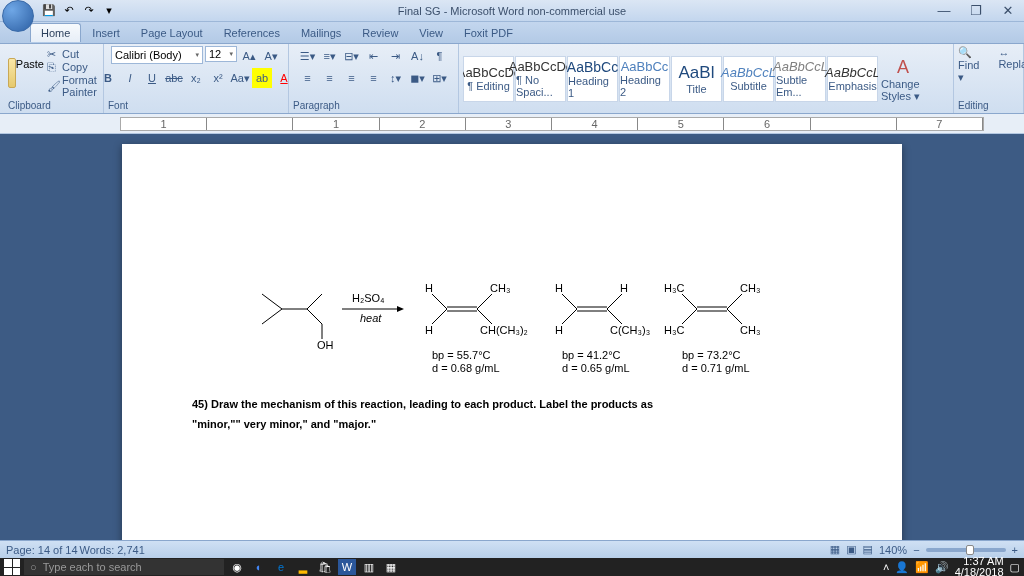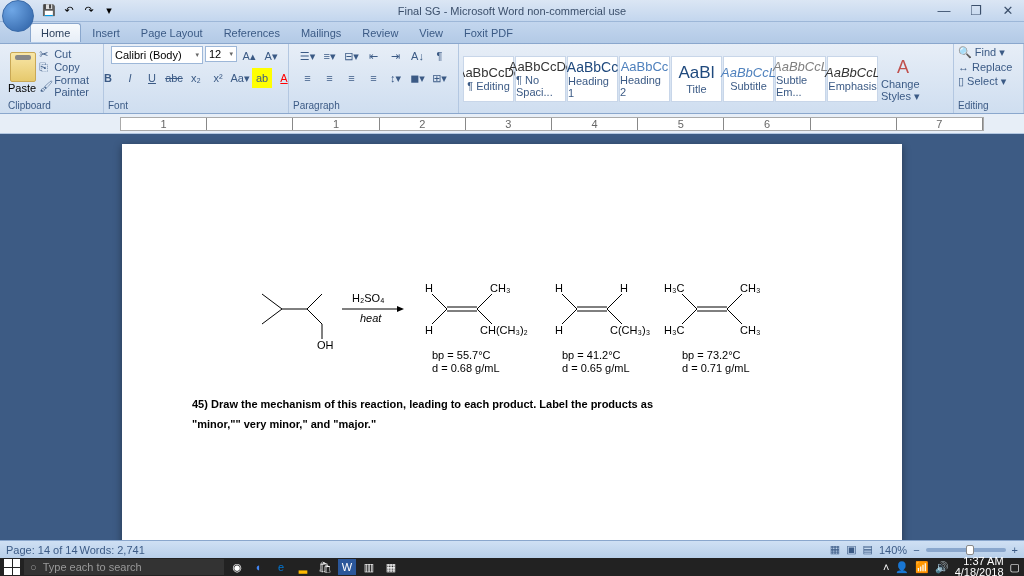--- a/index.html
+++ b/index.html
@@ -13,39 +13,39 @@
 .tabs{height:22px;background:linear-gradient(#c3d6ee,#b3cae6);display:flex;align-items:center;padding-left:30px;gap:1px;border-bottom:1px solid #8aa7cd}
 .tab{padding:3px 10px;color:#3b5a85;font-size:11px;cursor:pointer}
 .tab.active{background:linear-gradient(#f7fafd,#e7eef7);border:1px solid #8aa7cd;border-bottom:none;border-radius:3px 3px 0 0;color:#2b3f5c}
 .orb{position:absolute;left:2px;top:0;width:32px;height:32px;border-radius:50%;background:radial-gradient(circle at 30% 30%,#6fa7e6,#2c5fa3);z-index:5;border:1px solid #3a6aa8}
 .ribbon{height:70px;background:linear-gradient(#e7eef7,#cfdef0);display:flex;border-bottom:1px solid #8aa7cd;padding-left:4px}
 .group{border-right:1px solid #b3c7e1;display:flex;flex-direction:column;justify-content:space-between;padding:2px 4px 0}
 .group-label{text-align:left;font-size:10px;color:#3b5a85;padding-bottom:2px}
 .group-body{flex:1;display:flex;align-items:center;gap:3px}
 .clipboard{width:100px}
 .clipboard .group-body{flex-direction:row}
-.paste{display:flex;flex-direction:column;align-items:flex-end;width:36px;cursor:pointer}
+.paste{display:flex;flex-direction:row;align-items:flex-start;width:36px;cursor:pointer}
 .paste-icon{width:26px;height:30px;background:linear-gradient(#f9e7a8,#e6c96d);border:1px solid #c9a855;border-radius:2px;position:relative}
 .paste-icon:before{content:"";position:absolute;top:2px;left:4px;right:4px;height:5px;background:#888;border-radius:2px}
 .clip-sub{display:flex;flex-direction:column;gap:1px;font-size:10px;color:#3b5a85}
 .clip-sub div{display:flex;align-items:center;gap:3px;cursor:pointer}
 .mini-icon{width:12px;height:12px;display:inline-block}
 .font{width:185px}
 .fontrow{display:flex;gap:2px;align-items:flex-start}
 .fontname{width:92px;height:18px;background:#fff;border:1px solid #9db7d8;font-size:10px;padding:1px 3px;display:flex;align-items:center;justify-content:space-between}
 .fontsize{width:32px;height:16px;background:#fff;border:1px solid #9db7d8;font-size:10px;padding:1px 3px;display:flex;align-items:center;justify-content:space-between}
 .btn{width:20px;height:20px;display:flex;align-items:center;justify-content:center;border:1px solid transparent;cursor:pointer;font-size:11px;color:#3b5a85}
 .para{width:170px}
 .styles{flex:1;min-width:0}
 .style-gallery{display:flex;gap:1px;height:48px;overflow:hidden}
 .style-item{width:51px;height:46px;background:#fff;border:1px solid #c8d6e9;display:flex;flex-direction:column;align-items:center;justify-content:center;cursor:pointer;font-size:9px;color:#3b5a85}
 .style-prev{font-size:13px;color:#333}
 .change-styles{width:44px;display:flex;flex-direction:column;align-items:center;justify-content:center;font-size:10px;color:#3b5a85;cursor:pointer}
 .editing{width:70px}
-.editing .group-body{flex-direction:column;align-items:flex-start;gap:2px;font-size:10px;color:#3b5a85}
+.editing .group-body{flex-direction:row;align-items:flex-start;gap:19px;font-size:10px;color:#3b5a85}
 .ruler-area{height:20px;background:#e7eef7;border-bottom:1px solid #b3c7e1;position:relative}
 .ruler{position:absolute;left:120px;right:40px;top:3px;height:14px;background:#fff;border:1px solid #aaa;font-size:8px;display:flex}
 .ruler-seg{flex:1;border-right:1px solid #888;text-align:center;color:#666;position:relative}
 .doc-area{position:absolute;top:134px;bottom:36px;left:0;right:0;background:#3d5b84;overflow:auto}
 .page{width:780px;min-height:900px;background:#fff;margin:10px auto;box-shadow:0 2px 8px rgba(0,0,0,.4);padding:60px 70px;position:relative}
 .chem-img{width:560px;height:120px;margin:60px auto 10px;position:relative;font-family:'Times New Roman',serif;color:#000}
 .question{font-family:Calibri,sans-serif;font-size:14px;color:#000000;margin-top:6px;line-height:1.4}
 .question b{font-weight:bold}
 .statusbar{position:absolute;bottom:18px;left:0;right:0;height:18px;background:linear-gradient(#cfe0f4,#b8cfe9);display:flex;align-items:center;font-size:10px;color:#3b5a85;padding:0 6px;border-top:1px solid #8aa7cd}
 .status-right{margin-left:auto;display:flex;align-items:center;gap:6px}

